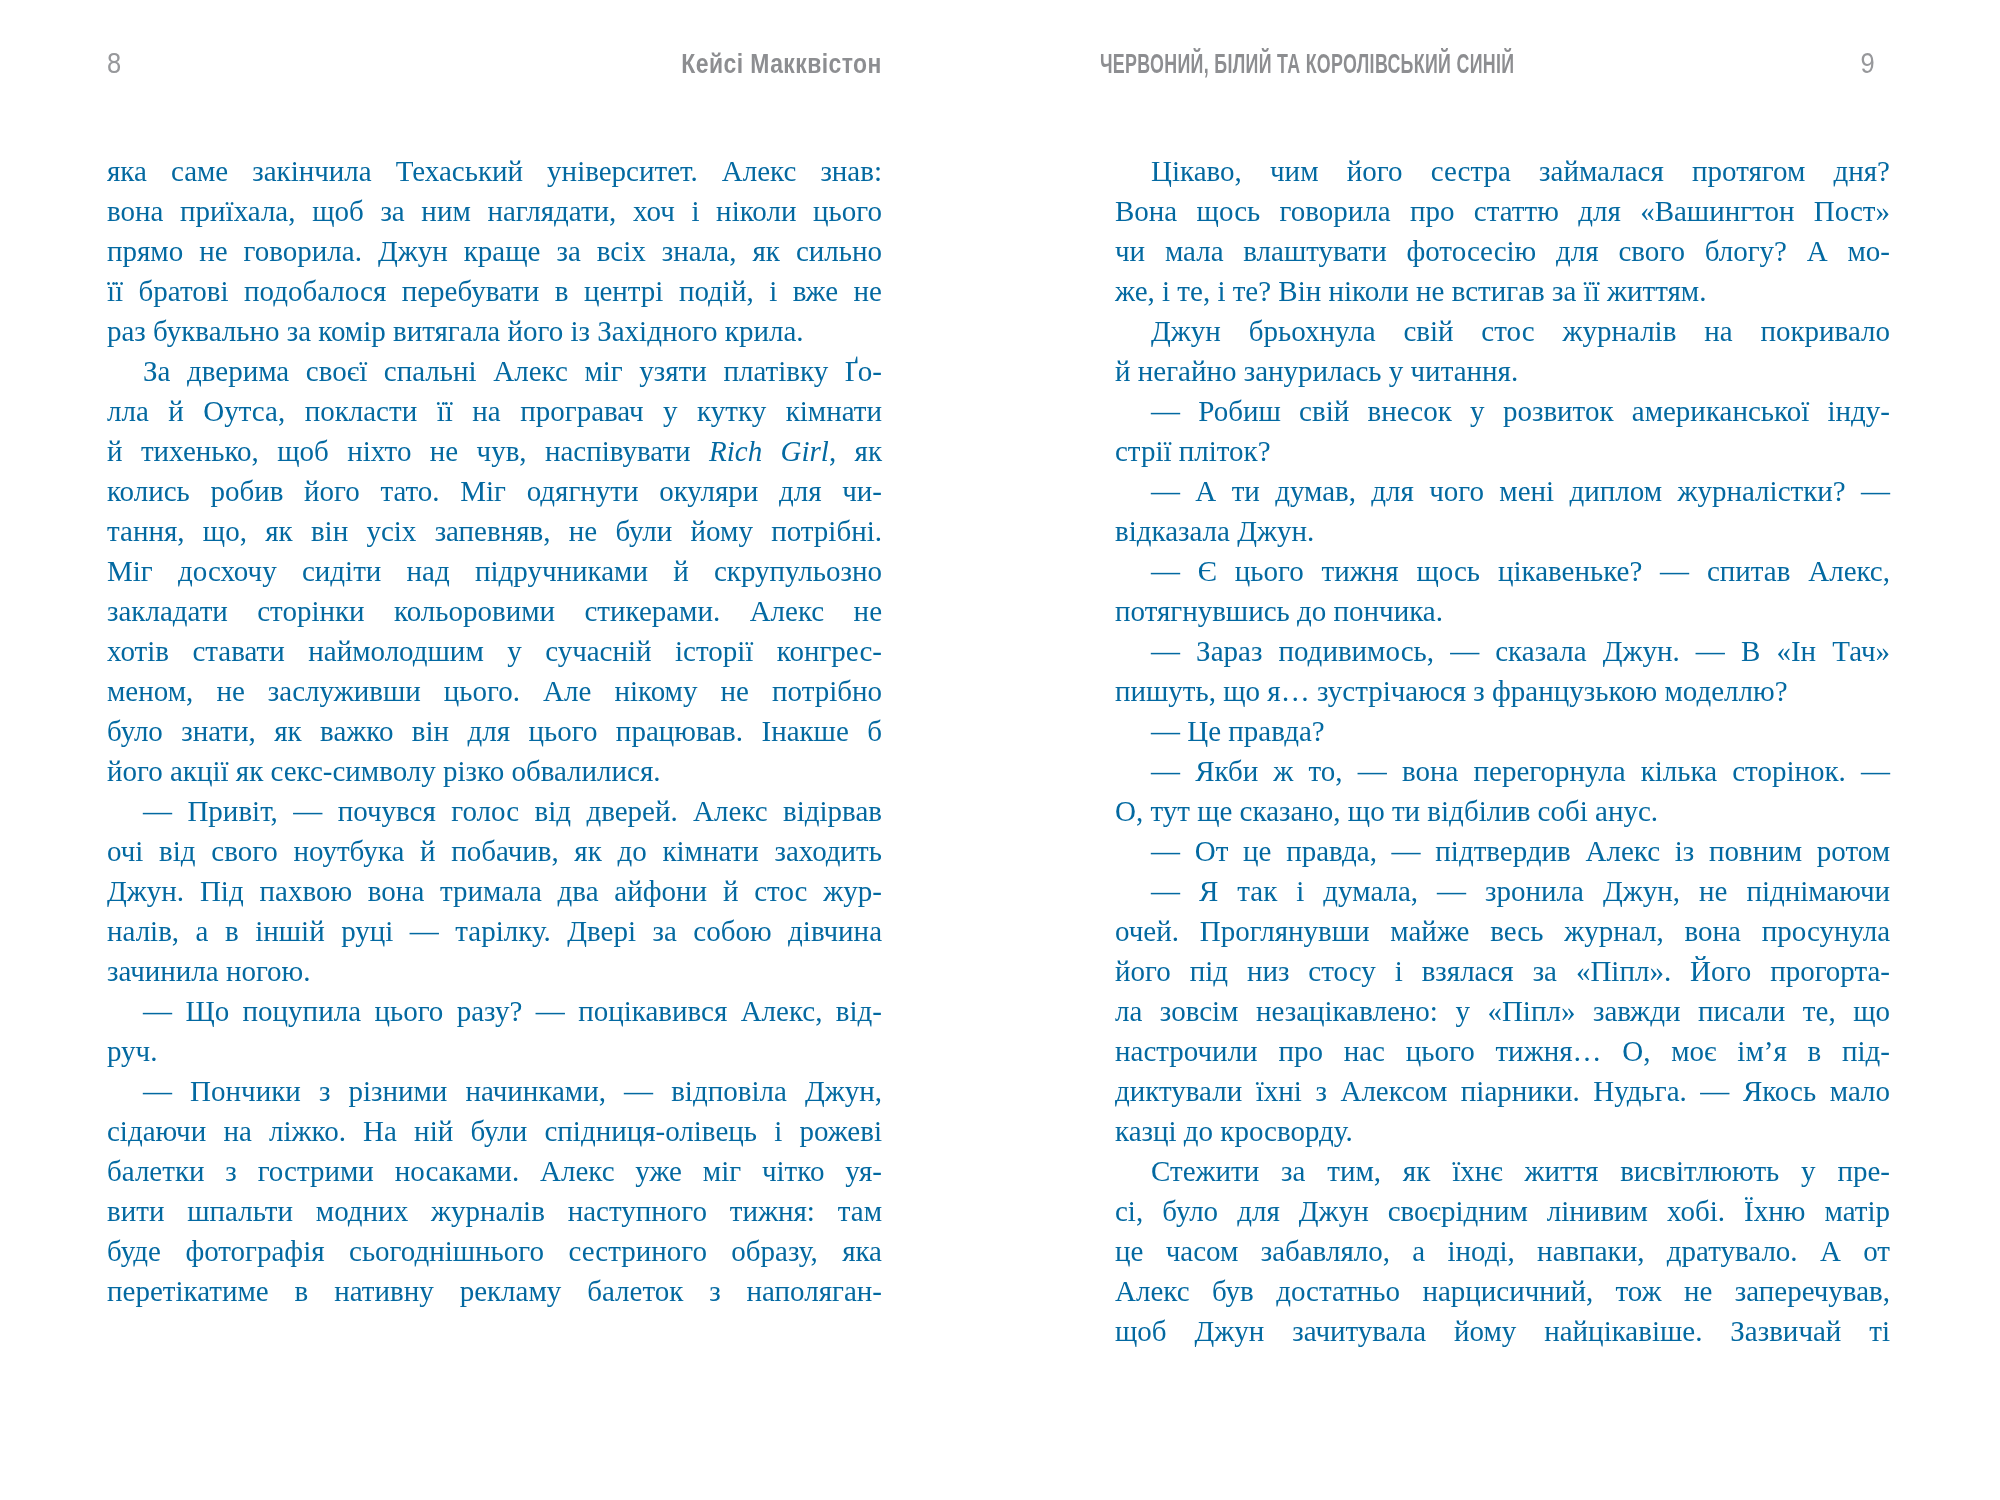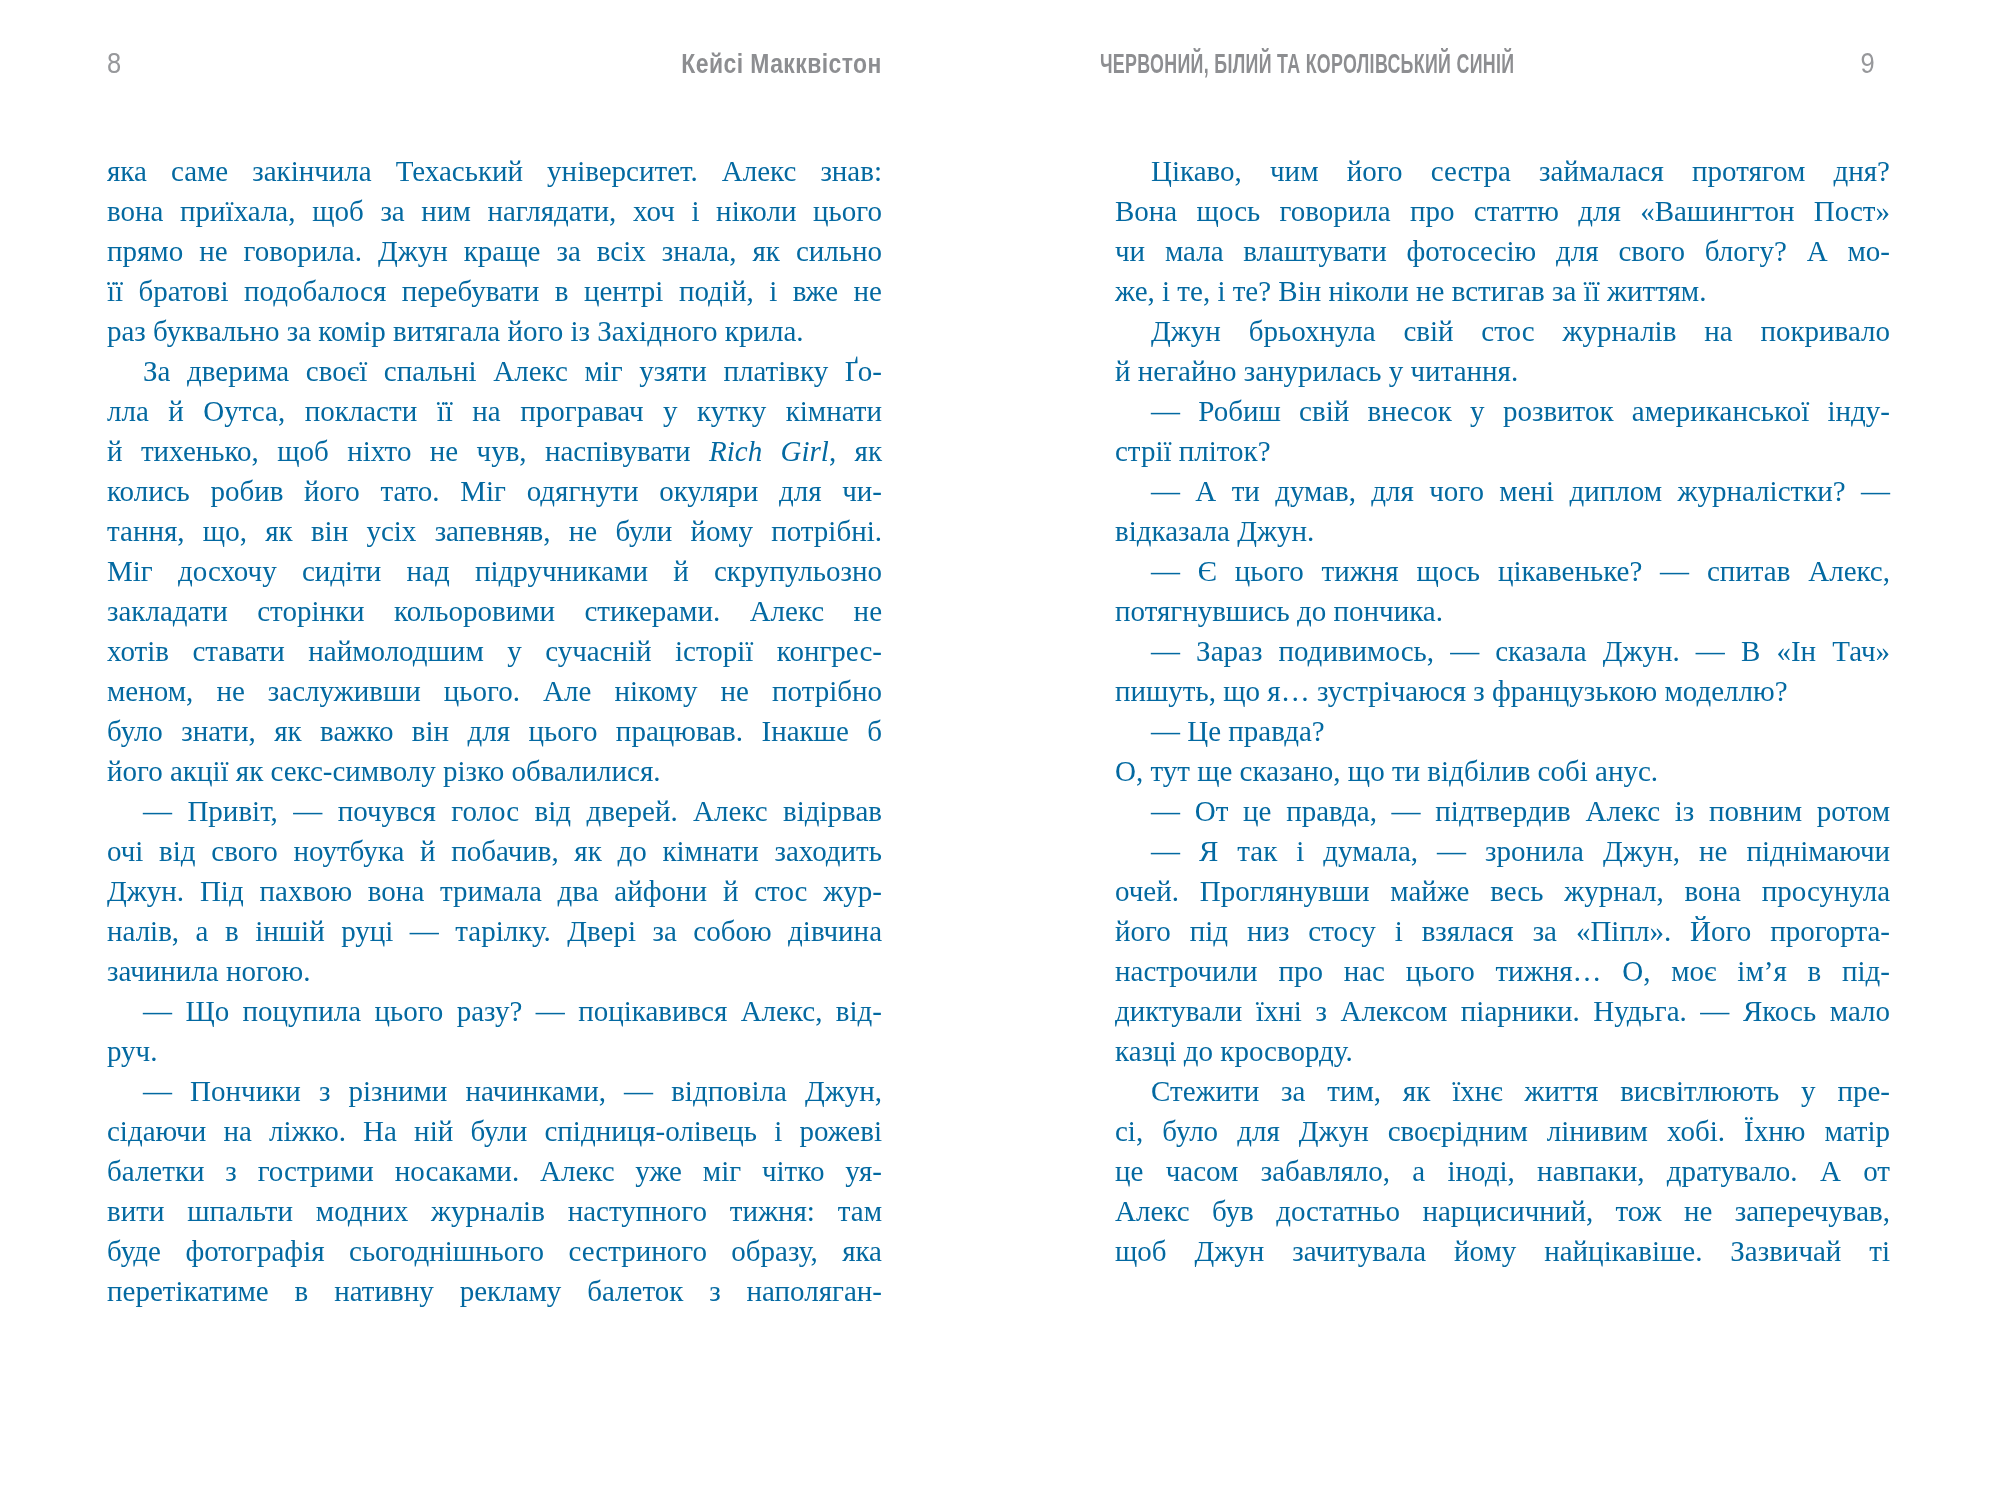--- a/index.html
+++ b/index.html
@@ -129,25 +129,27 @@
         <div class="tl end">й негайно занурилась у читання.</div>
         <div class="tl ind">— Робиш свій внесок у розвиток американської інду-</div>
         <div class="tl end">стрії пліток?</div>
         <div class="tl ind">— А ти думав, для чого мені диплом журналістки? —</div>
         <div class="tl end">відказала Джун.</div>
         <div class="tl ind">— Є цього тижня щось цікавеньке? — спитав Алекс,</div>
         <div class="tl end">потягнувшись до пончика.</div>
         <div class="tl ind">— Зараз подивимось, — сказала Джун. — В «Ін Тач»</div>
         <div class="tl end">пишуть, що я… зустрічаюся з французькою моделлю?</div>
         <div class="tl ind end">— Це правда?</div>
+        <div class="tl ind">— Якби ж то, — вона перегорнула кілька сторінок. —</div>
         <div class="tl end">О, тут ще сказано, що ти відбілив собі анус.</div>
         <div class="tl ind">— От це правда, — підтвердив Алекс із повним ротом</div>
         <div class="tl ind">— Я так і думала, — зронила Джун, не піднімаючи</div>
         <div class="tl">очей. Проглянувши майже весь журнал, вона просунула</div>
         <div class="tl">його під низ стосу і взялася за «Піпл». Його прогорта-</div>
+        <div class="tl">ла зовсім незацікавлено: у «Піпл» завжди писали те, що</div>
         <div class="tl">настрочили про нас цього тижня… О, моє ім’я в під-</div>
         <div class="tl">диктували їхні з Алексом піарники. Нудьга. — Якось мало</div>
         <div class="tl end">казці до кросворду.</div>
         <div class="tl ind">Стежити за тим, як їхнє життя висвітлюють у пре-</div>
         <div class="tl">сі, було для Джун своєрідним лінивим хобі. Їхню матір</div>
         <div class="tl">це часом забавляло, а іноді, навпаки, дратувало. А от</div>
         <div class="tl">Алекс був достатньо нарцисичний, тож не заперечував,</div>
         <div class="tl">щоб Джун зачитувала йому найцікавіше. Зазвичай ті</div>
       </div>
   </div>

